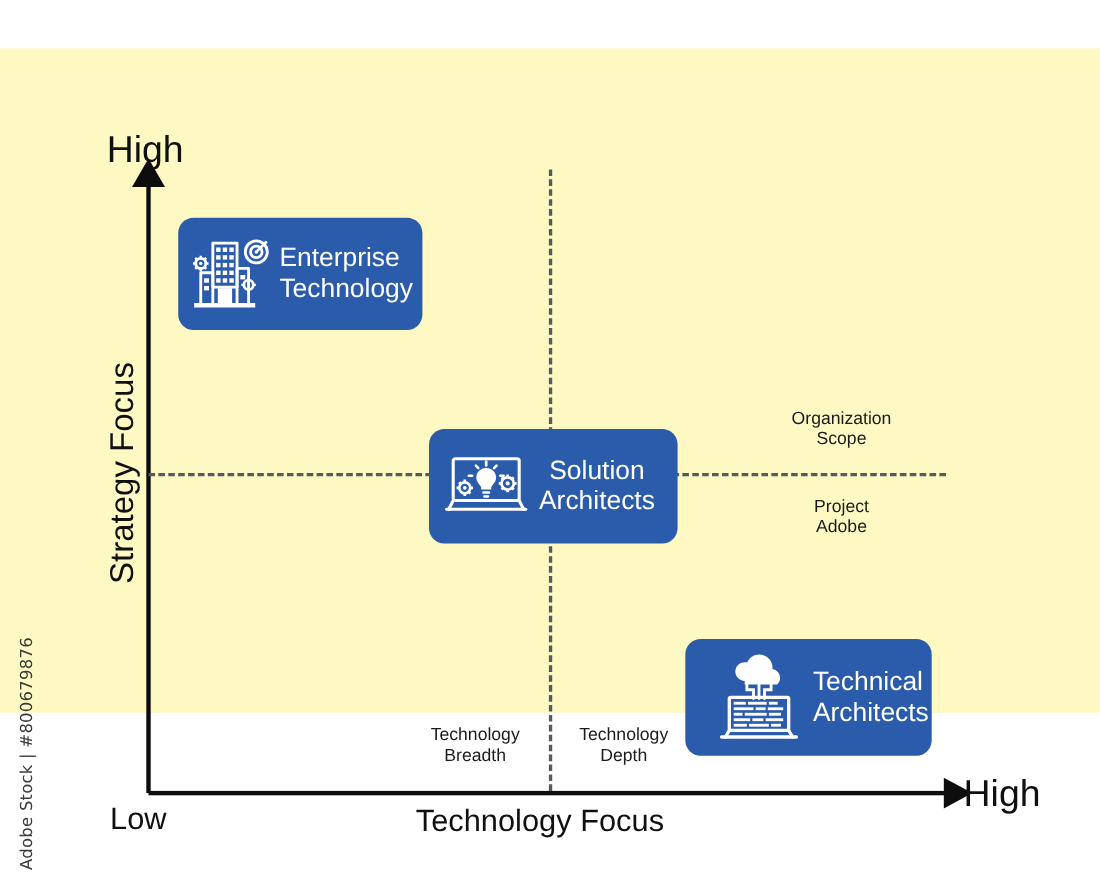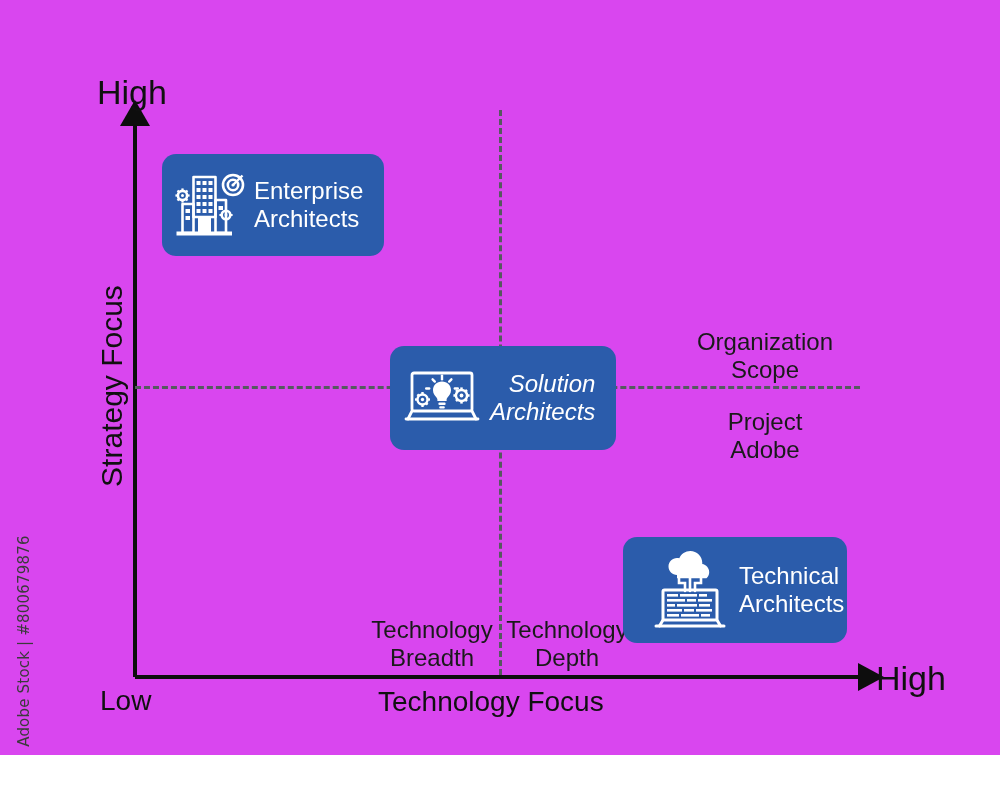--- a/index.html
+++ b/index.html
@@ -2,21 +2,21 @@
 <html><head>
 <meta charset="utf-8">
 <style>
   html,body{margin:0;padding:0;}
   body{
     width:1000px;height:800px;
     background:#ffffff;
     font-family:"Liberation Sans", sans-serif;
     overflow:hidden;
   }
-  #stage{position:relative;width:1000px;height:755px;background:#d946ef;}
+  #stage{position:relative;width:1000px;height:604px;background:#fef9c3;margin-top:44px;}
 
   
   .axis-line{position:absolute;background:#0d0d0d;}
   #y-axis-line{left:133px;top:115px;width:4px;height:562px;}
   #x-axis-line{left:135px;top:675px;height:4px;width:735px;}
   .arrow{position:absolute;width:0;height:0;}
   #y-axis-arrow{
     left:120px;top:100px;
     border-left:15px solid transparent;
     border-right:15px solid transparent;
@@ -47,21 +47,21 @@
   #label-x-title{left:378px;top:686px;font-size:28px;}
   #label-y-title{
     left:-3px;top:386px;font-size:30px;
     transform:translate(0,-50%) rotate(-90deg);
     transform-origin:center center;
     width:230px;text-align:center;
   }
 
   
   .quad-note{
-    position:absolute;color:#1a1a1a;font-size:24px;line-height:1.18;
+    position:absolute;color:#1a1a1a;font-size:16px;line-height:1.18;
     text-align:center;white-space:pre-line;
   }
   #note-org-scope{left:690px;top:328px;width:150px;}
   #note-project-scope{left:690px;top:408px;width:150px;}
   #note-tech-breadth{left:358px;top:616px;width:148px;}
   #note-tech-depth{left:493px;top:616px;width:148px;}
 
   
   .card{
     position:absolute;
@@ -71,21 +71,21 @@
     box-sizing:border-box;
   }
   .card .ico{flex:0 0 auto;display:flex;align-items:center;justify-content:center;}
   .card .ttl{
     color:#ffffff;font-size:24px;line-height:1.16;
     white-space:pre-line;font-weight:400;
   }
   #card-enterprise{left:162px;top:154px;width:222px;height:102px;padding:0 14px 0 10px;}
   #card-enterprise .ttl{margin-left:8px;}
   #card-solution{left:390px;top:346px;width:226px;height:104px;padding:0 12px 0 14px;}
-  #card-solution .ttl{margin-left:10px;text-align:right;font-style:italic;}
+  #card-solution .ttl{margin-left:10px;text-align:center;}
   #card-technical{left:623px;top:537px;width:224px;height:106px;padding:0 12px 0 28px;}
   #card-technical .ttl{margin-left:10px;}
 
   
   #watermark{
     position:absolute;left:-86px;top:632px;width:220px;
     transform:rotate(-90deg);transform-origin:center center;
     font-size:15px;color:#3b3b3b;letter-spacing:.2px;
     font-family:"DejaVu Sans", sans-serif;
     text-align:center;
@@ -178,21 +178,21 @@
           <rect x="24.5" y="39" width="4" height="4"></rect>
             <rect x="30.5" y="39" width="4" height="4"></rect>
             <rect x="36.5" y="39" width="4" height="4"></rect>
           <rect x="13.5" y="39" width="4.5" height="4"></rect>
             <rect x="13.5" y="46" width="4.5" height="4"></rect>
           <rect x="46.5" y="36" width="4.5" height="4"></rect>
         </g>
       </svg>
     </span>
     <span class="ttl">Enterprise
-Architects</span>
+Technology</span>
   </div>
 
   <div class="card" id="card-solution">
     <span class="ico">
       <svg width="76" height="62" viewBox="0 0 76 62" fill="none">
         <g stroke="#ffffff" stroke-width="2.8" fill="none" stroke-linejoin="round" stroke-linecap="round">
 
           <rect x="8" y="6" width="60" height="38" rx="2"></rect>
 
           <path d="M2 52 H74"></path>

